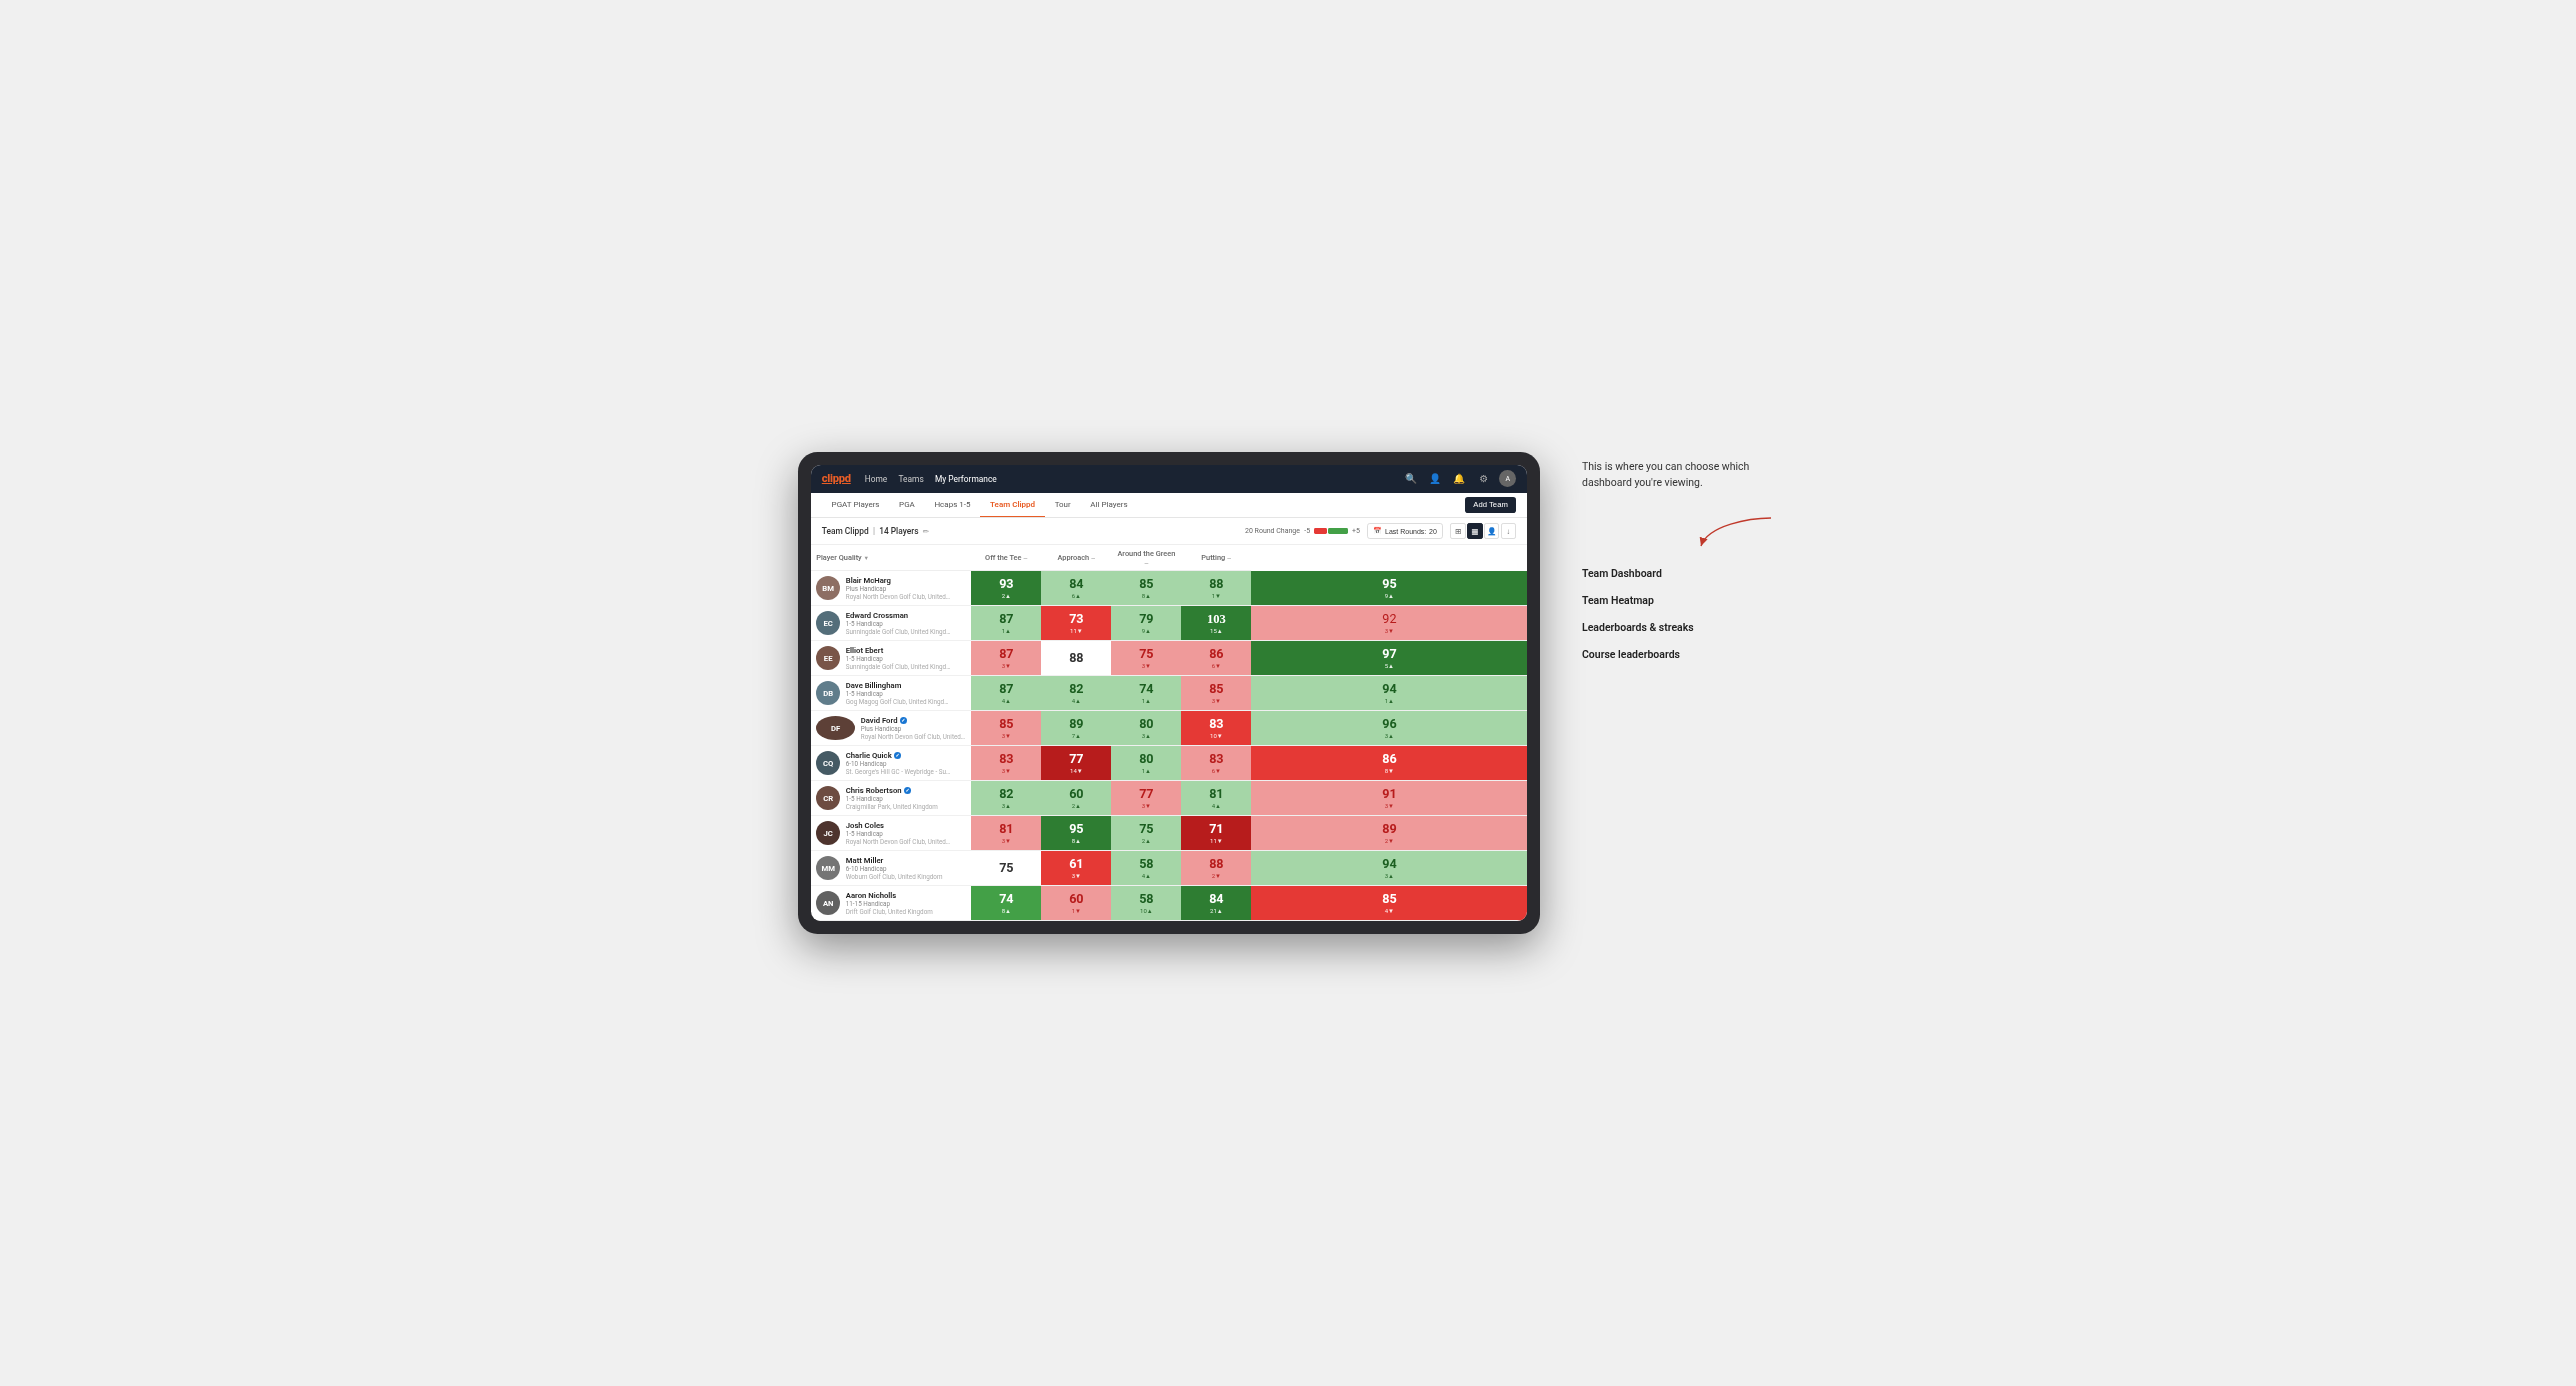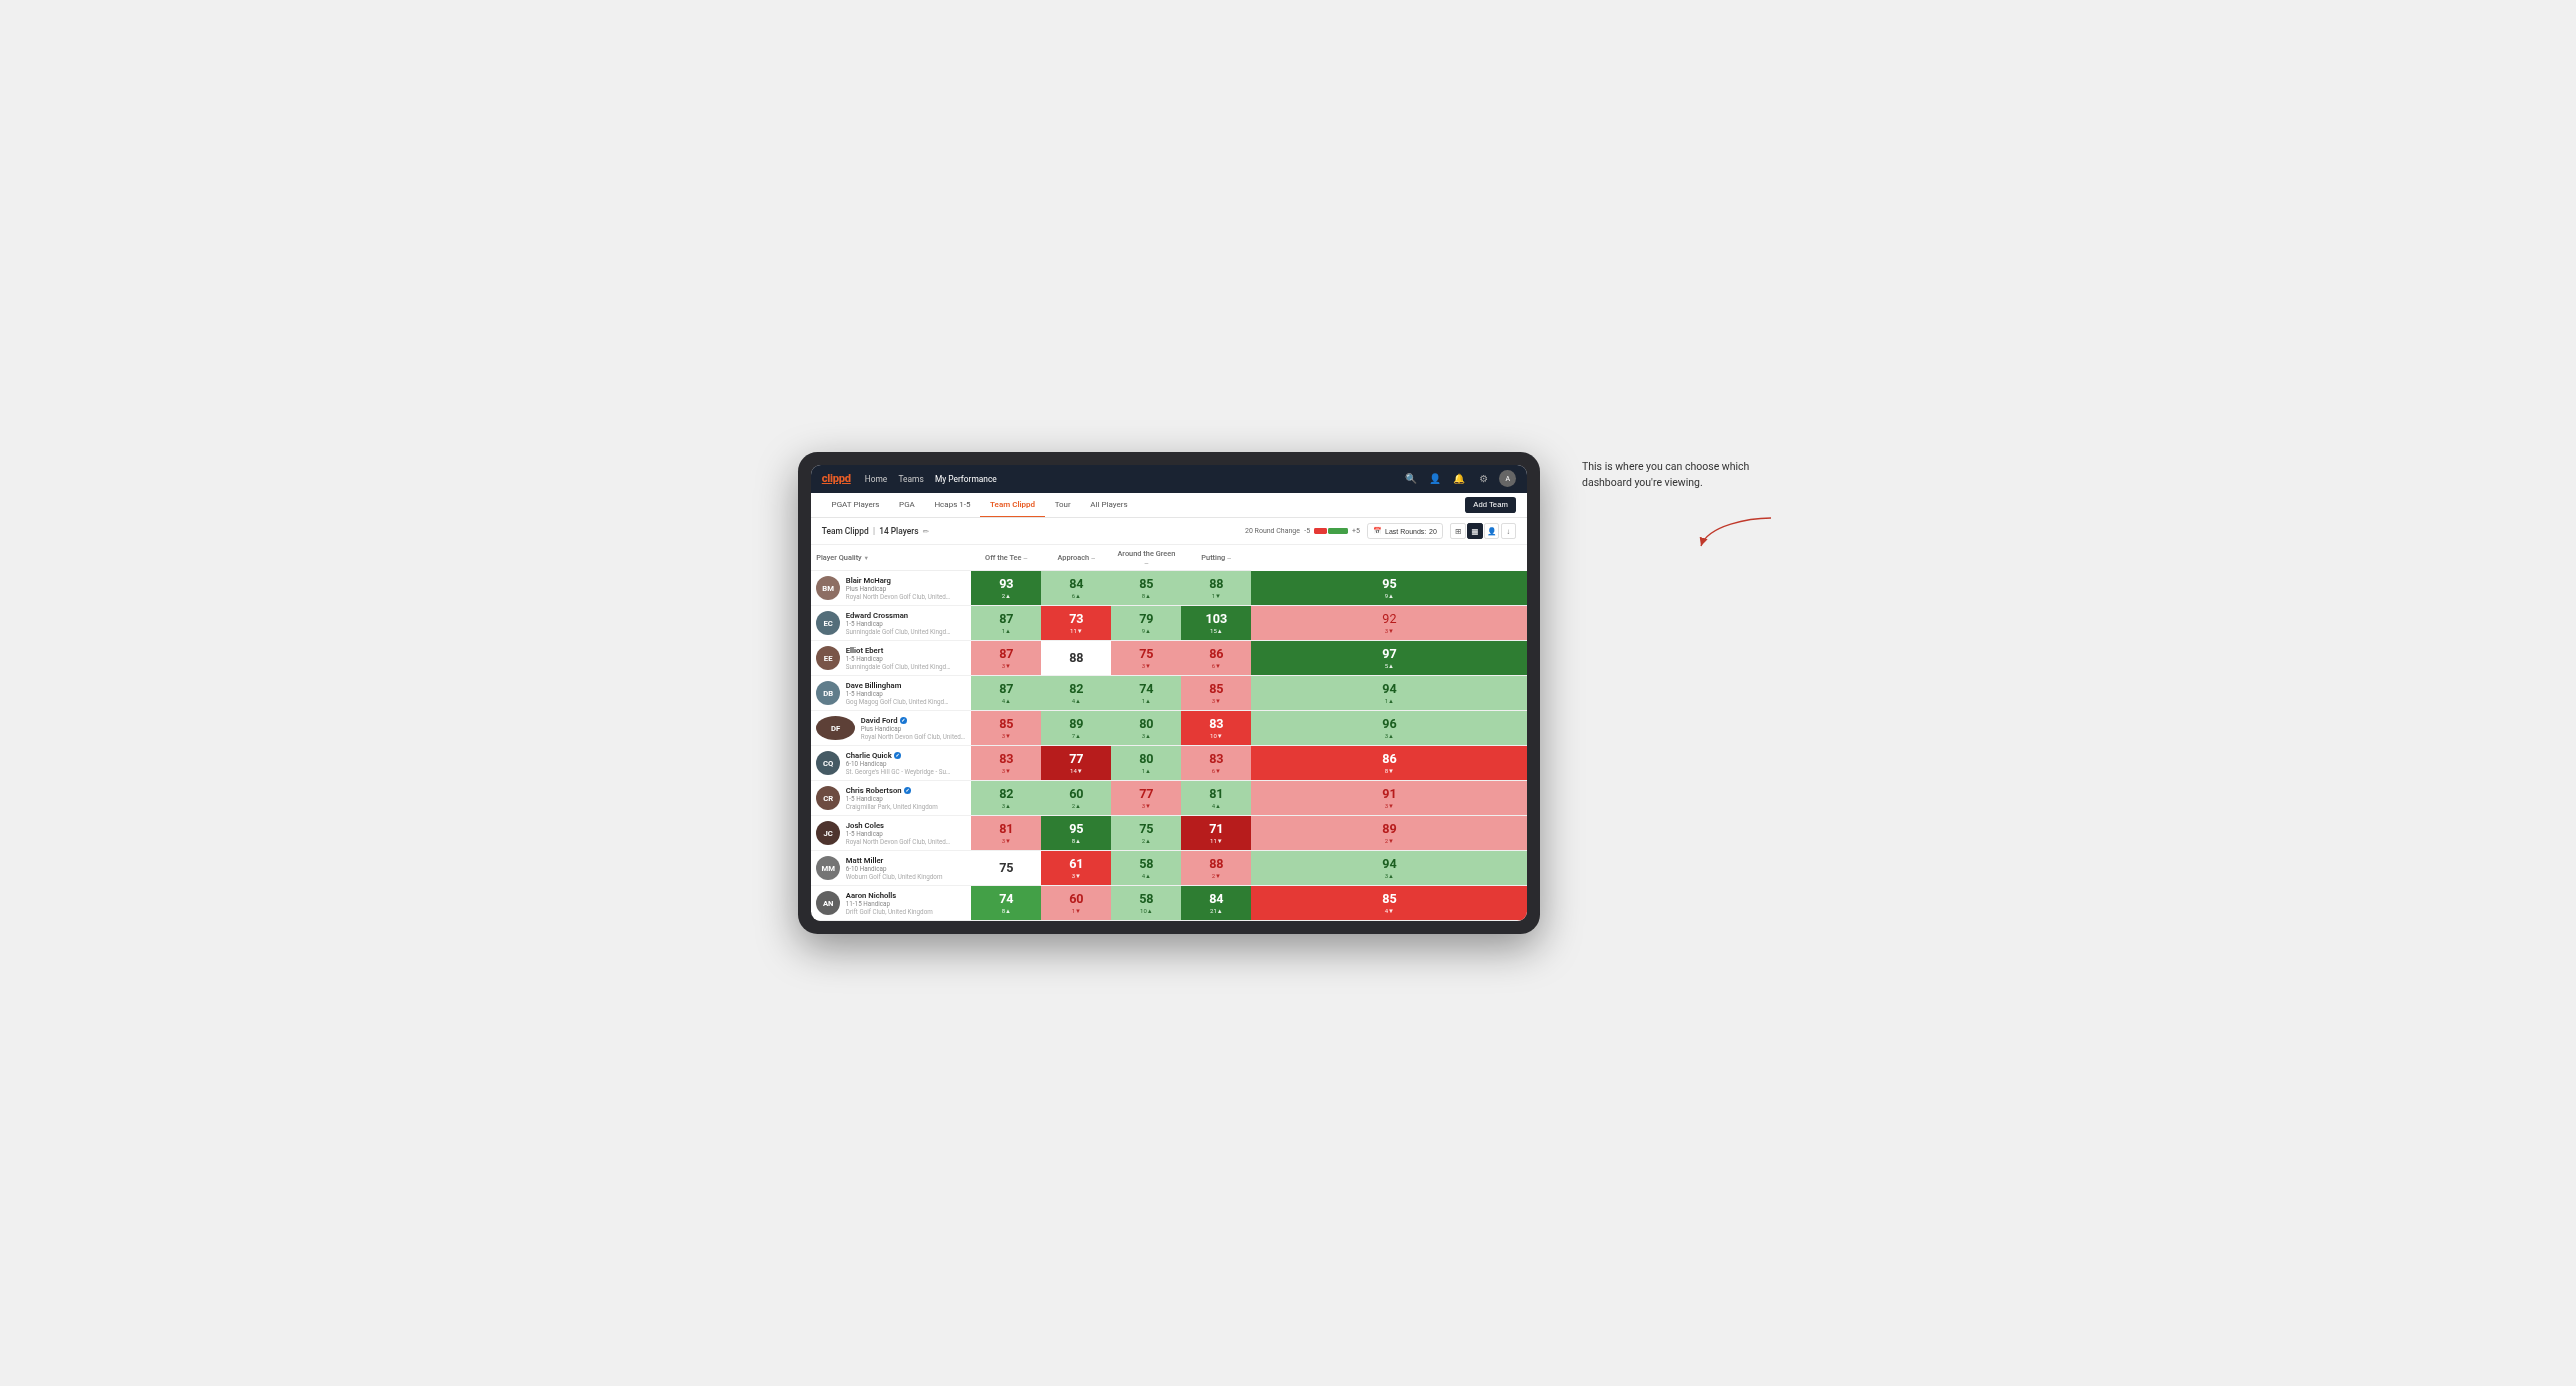--- a/index.html
+++ b/index.html
@@ -459,21 +459,21 @@
                   </div>
                 </td>
                 <td style="background: rgb(165, 214, 167); color: rgb(27, 94, 32); padding: 0px; text-align: center; height: 35px;">
                   <div style="display: flex; flex-direction: column; align-items: center; justify-content: center; height: 100%;">
                     <span style="font-size: 12.6px; font-weight: 700; line-height: 1;">79</span>
                     <span style="font-size: 6px; margin-top: 1.4px; opacity: 0.9;">9▲</span>
                   </div>
                 </td>
                 <td style="background: rgb(46, 125, 50); color: rgb(255, 255, 255); padding: 0px; text-align: center; height: 35px;">
                   <div style="display: flex; flex-direction: column; align-items: center; justify-content: center; height: 100%;">
-                    <span style="font-size: 12.6px; font-weight: 700; line-height: 1;">103</span>
+                    <span style="font-size: 12.6px; font-weight: 700; line-height: 1; font-family: Liberation Serif, serif;">103</span>
                     <span style="font-size: 6px; margin-top: 1.4px; opacity: 0.9;">15▲</span>
                   </div>
                 </td>
                 <td style="background: rgb(239, 154, 154); color: rgb(183, 28, 28); padding: 0px; text-align: center; height: 35px;">
                   <div style="display: flex; flex-direction: column; align-items: center; justify-content: center; height: 100%;">
                     <span style="font-size: 12.6px; font-weight: 400; line-height: 1;">92</span>
                     <span style="font-size: 6px; margin-top: 1.4px; opacity: 0.9;">3▼</span>
                   </div>
                 </td>
               </tr>
@@ -823,15 +823,21 @@
     <div class="annotation-arrow">
       <svg width="84" height="42" viewBox="0 0 120 60">
         <defs>
           <marker id="arrowhead" markerWidth="8" markerHeight="8" refX="6" refY="3" orient="auto">
             <polygon points="0 0, 6 3, 0 6" fill="#c0392b"></polygon>
           </marker>
         </defs>
         <path d="M 110,10 C 80,10 20,20 10,50" stroke="#c0392b" stroke-width="2" fill="none" marker-end="url(#arrowhead)"></path>
       </svg>
     </div>
+    <div class="annotation-items">
+      <div class="annotation-item">Team Dashboard</div>
+      <div class="annotation-item">Team Heatmap</div>
+      <div class="annotation-item">Leaderboards &amp; streaks</div>
+      <div class="annotation-item">Course leaderboards</div>
+    </div>
   </div>
 </div>
 
 
 </body></html>

